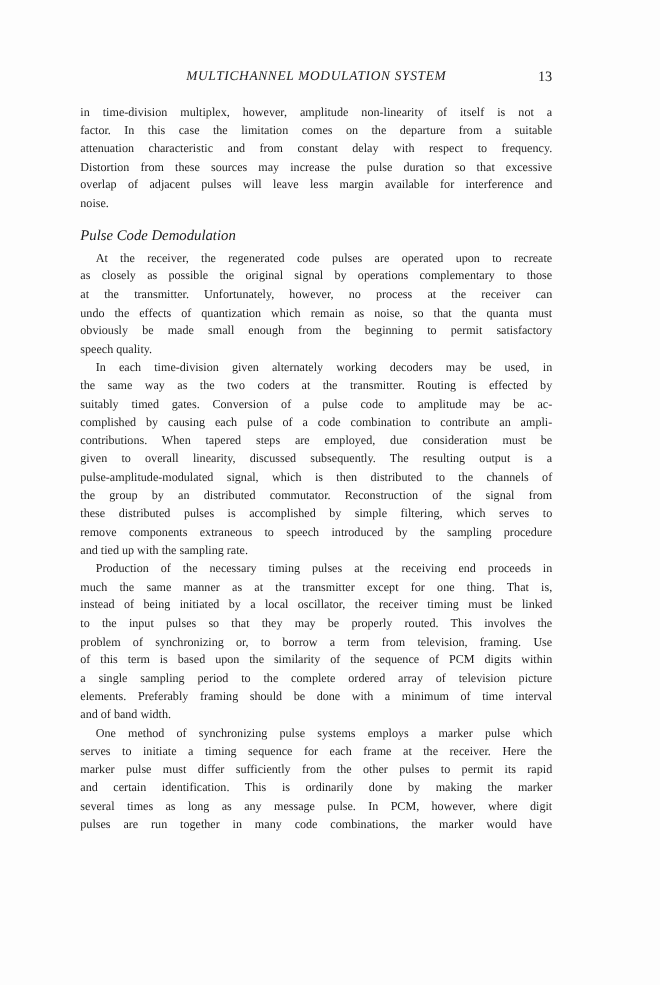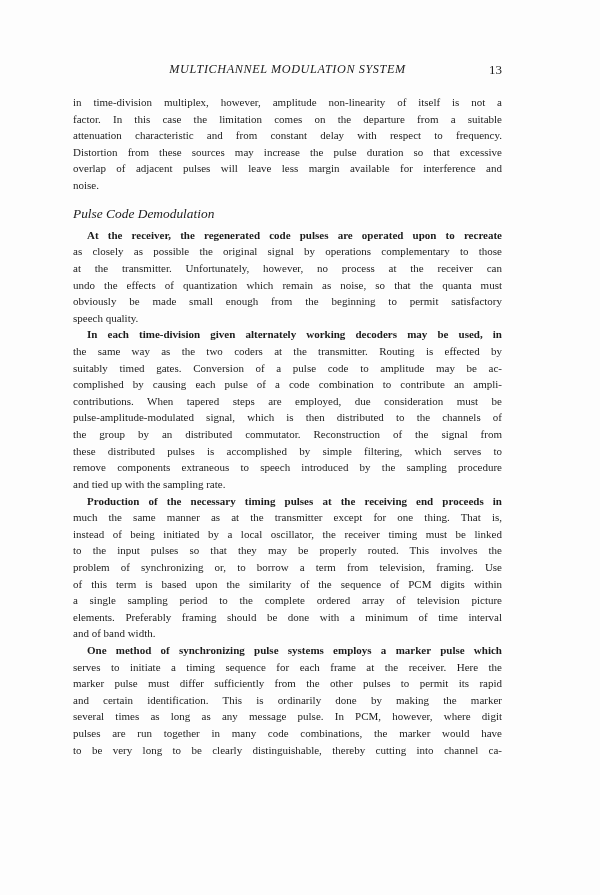--- a/index.html
+++ b/index.html
@@ -14,21 +14,21 @@
     font-size: 12.2px; font-style: italic; letter-spacing: 0.6px;
   }
   .running-head .title { position: absolute; left: 0; right: 0; text-align: center; top: 0; }
   .running-head .pageno { position: absolute; right: 0; top: 0; font-style: normal; font-size: 13px; letter-spacing: 0; text-align: right; }
   .body { position: absolute; left: 73px; width: 429px; top: 94px; }
   .line {
     display: block; height: 16.62px; line-height: 16.62px; font-size: 11px;
     white-space: nowrap; text-align: justify; text-align-last: justify;
   }
   .line.last { text-align-last: left; }
-  .line.indent { text-indent: 14px; font-weight: bold; }
+  .line.indent { text-indent: 14px; }
   .heading {
     display: block; height: 16.62px; line-height: 16.62px; font-size: 13.4px;
     font-style: italic; margin-top: 12px; margin-bottom: 4.5px;
   }
 </style>
 </head>
 <body>
 
 <div class="page">
   <div class="running-head">
@@ -52,20 +52,21 @@
         <span class="line">undo the effects of quantization which remain as noise, so that the quanta must</span>
         <span class="line">obviously be made small enough from the beginning to permit satisfactory</span>
         <span class="line last">speech quality.</span>
       </div>
       <div class="paragraph">
         <span class="line indent">In each time-division given alternately working decoders may be used, in</span>
         <span class="line">the same way as the two coders at the transmitter.  Routing is effected by</span>
         <span class="line">suitably timed gates.  Conversion of a pulse code to amplitude may be ac-</span>
         <span class="line">complished by causing each pulse of a code combination to contribute an ampli-</span>
         <span class="line">contributions.  When tapered steps are employed, due consideration must be</span>
+        <span class="line">given to overall linearity, discussed subsequently.  The resulting output is a</span>
         <span class="line">pulse-amplitude-modulated signal, which is then distributed to the channels of</span>
         <span class="line">the group by an distributed commutator.  Reconstruction of the signal from</span>
         <span class="line">these distributed pulses is accomplished by simple filtering, which serves to</span>
         <span class="line">remove components extraneous to speech introduced by the sampling procedure</span>
         <span class="line last">and tied up with the sampling rate.</span>
       </div>
       <div class="paragraph">
         <span class="line indent">Production of the necessary timing pulses at the receiving end proceeds in</span>
         <span class="line">much the same manner as at the transmitter except for one thing.  That is,</span>
         <span class="line">instead of being initiated by a local oscillator, the receiver timing must be linked</span>
@@ -76,16 +77,15 @@
         <span class="line">elements.  Preferably framing should be done with a minimum of time interval</span>
         <span class="line last">and of band width.</span>
       </div>
       <div class="paragraph">
         <span class="line indent">One method of synchronizing pulse systems employs a marker pulse which</span>
         <span class="line">serves to initiate a timing sequence for each frame at the receiver.  Here the</span>
         <span class="line">marker pulse must differ sufficiently from the other pulses to permit its rapid</span>
         <span class="line">and certain identification.  This is ordinarily done by making the marker</span>
         <span class="line">several times as long as any message pulse.  In PCM, however, where digit</span>
         <span class="line">pulses are run together in many code combinations, the marker would have</span>
-        <span class="line">to be very long to be clearly distinguishable, thereby cutting into channel ca-</span>
       </div>
     </div>
 </div>
 
 </body></html>

